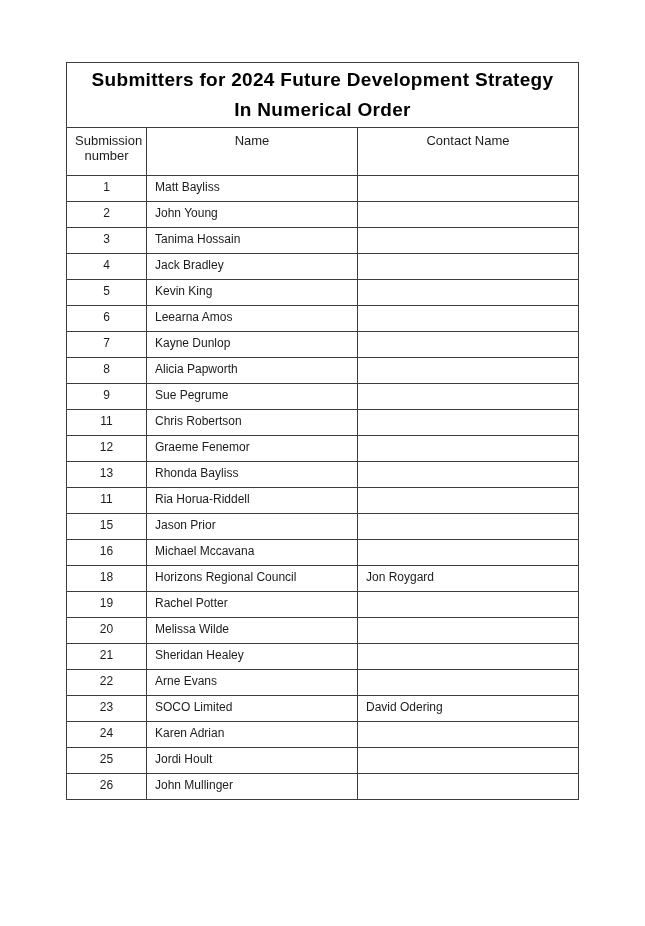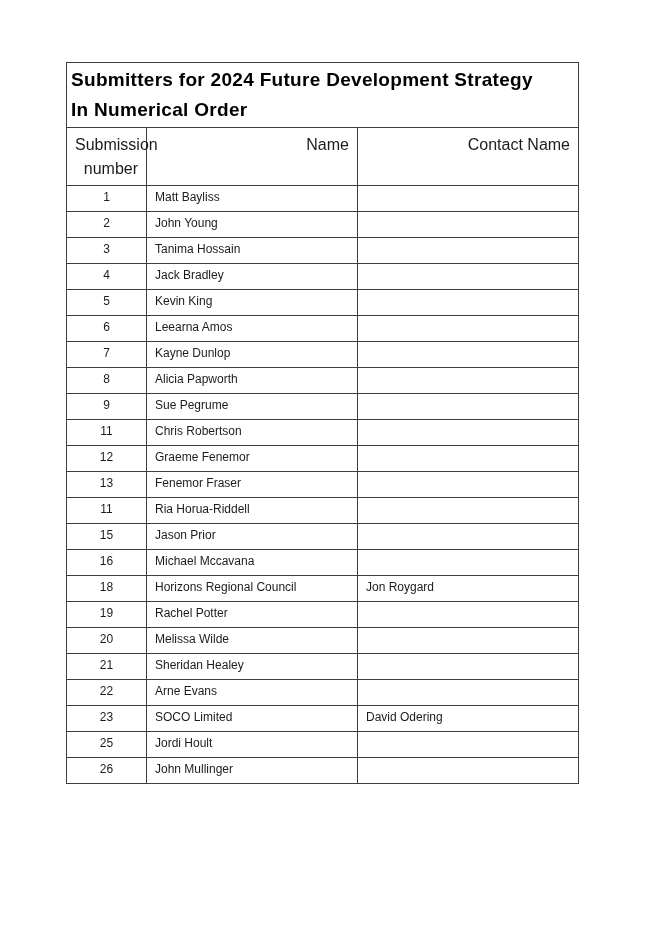--- a/index.html
+++ b/index.html
@@ -24,39 +24,39 @@
     border-collapse: collapse;
     table-layout: fixed;
   }
   table.submitters td, table.submitters th {
     border: 1px solid #3d3d3d;
     margin: 0;
     box-sizing: border-box;
   }
   .title-cell {
     height: 64px;
-    text-align: left;
+    text-align: center;
     vertical-align: middle;
     padding: 2px 4px;
   }
   .title-line {
     font-weight: bold;
     font-size: 19px;
     line-height: 30px;
     letter-spacing: 0.3px;
     color: #000000;
   }
   th.col-header {
     font-weight: normal;
-    font-size: 16px;
-    text-align: right;
+    font-size: 13px;
+    text-align: center;
     vertical-align: top;
     padding: 5px 8px 4px 8px;
     height: 48px;
-    line-height: 24px;
+    line-height: 15px;
   }
   td.cell {
     font-size: 12px;
     height: 26px;
     vertical-align: top;
     padding: 4px 8px 2px 8px;
     line-height: 14px;
     white-space: nowrap;
     overflow: hidden;
   }
@@ -140,21 +140,21 @@
     <td class="cell">Chris Robertson</td>
     <td class="cell"></td>
   </tr>
         <tr>
     <td class="cell num">12</td>
     <td class="cell">Graeme Fenemor</td>
     <td class="cell"></td>
   </tr>
         <tr>
     <td class="cell num">13</td>
-    <td class="cell">Fenemor Fraser</td>
+    <td class="cell">Rhonda Bayliss</td>
     <td class="cell"></td>
   </tr>
         <tr>
     <td class="cell num">11</td>
     <td class="cell">Ria Horua-Riddell</td>
     <td class="cell"></td>
   </tr>
         <tr>
     <td class="cell num">15</td>
     <td class="cell">Jason Prior</td>
@@ -187,20 +187,25 @@
   </tr>
         <tr>
     <td class="cell num">22</td>
     <td class="cell">Arne Evans</td>
     <td class="cell"></td>
   </tr>
         <tr>
     <td class="cell num">23</td>
     <td class="cell">SOCO Limited</td>
     <td class="cell">David Odering</td>
+  </tr>
+        <tr>
+    <td class="cell num">24</td>
+    <td class="cell">Karen Adrian</td>
+    <td class="cell"></td>
   </tr>
         <tr>
     <td class="cell num">25</td>
     <td class="cell">Jordi Hoult</td>
     <td class="cell"></td>
   </tr>
         <tr>
     <td class="cell num">26</td>
     <td class="cell">John Mullinger</td>
     <td class="cell"></td>

